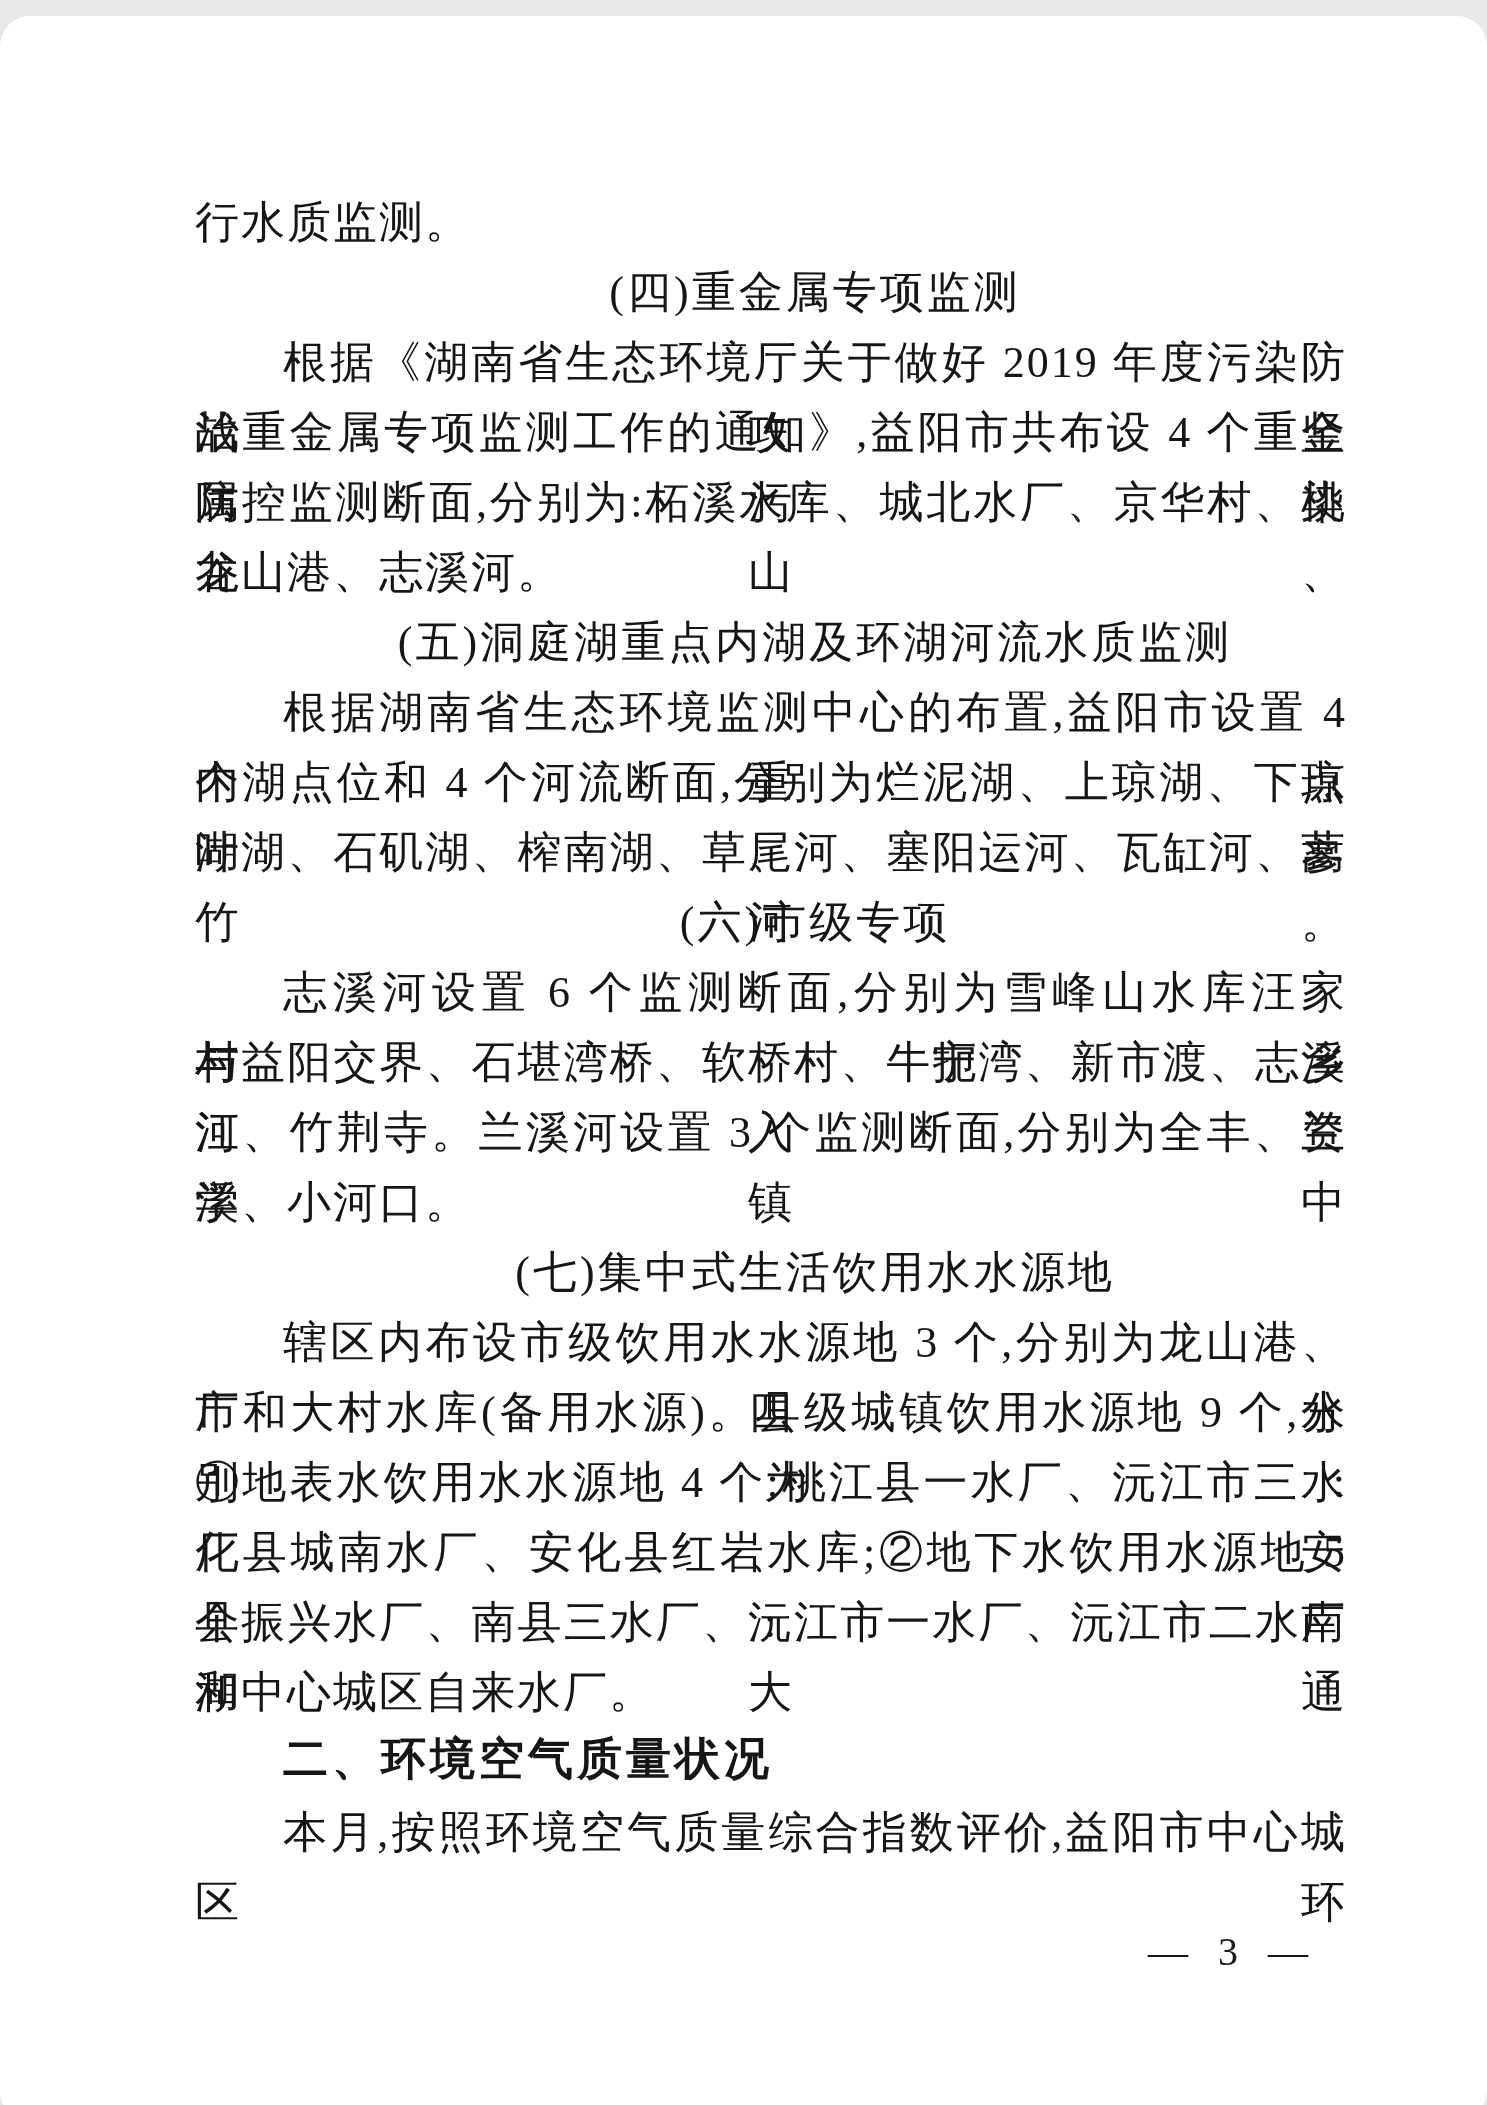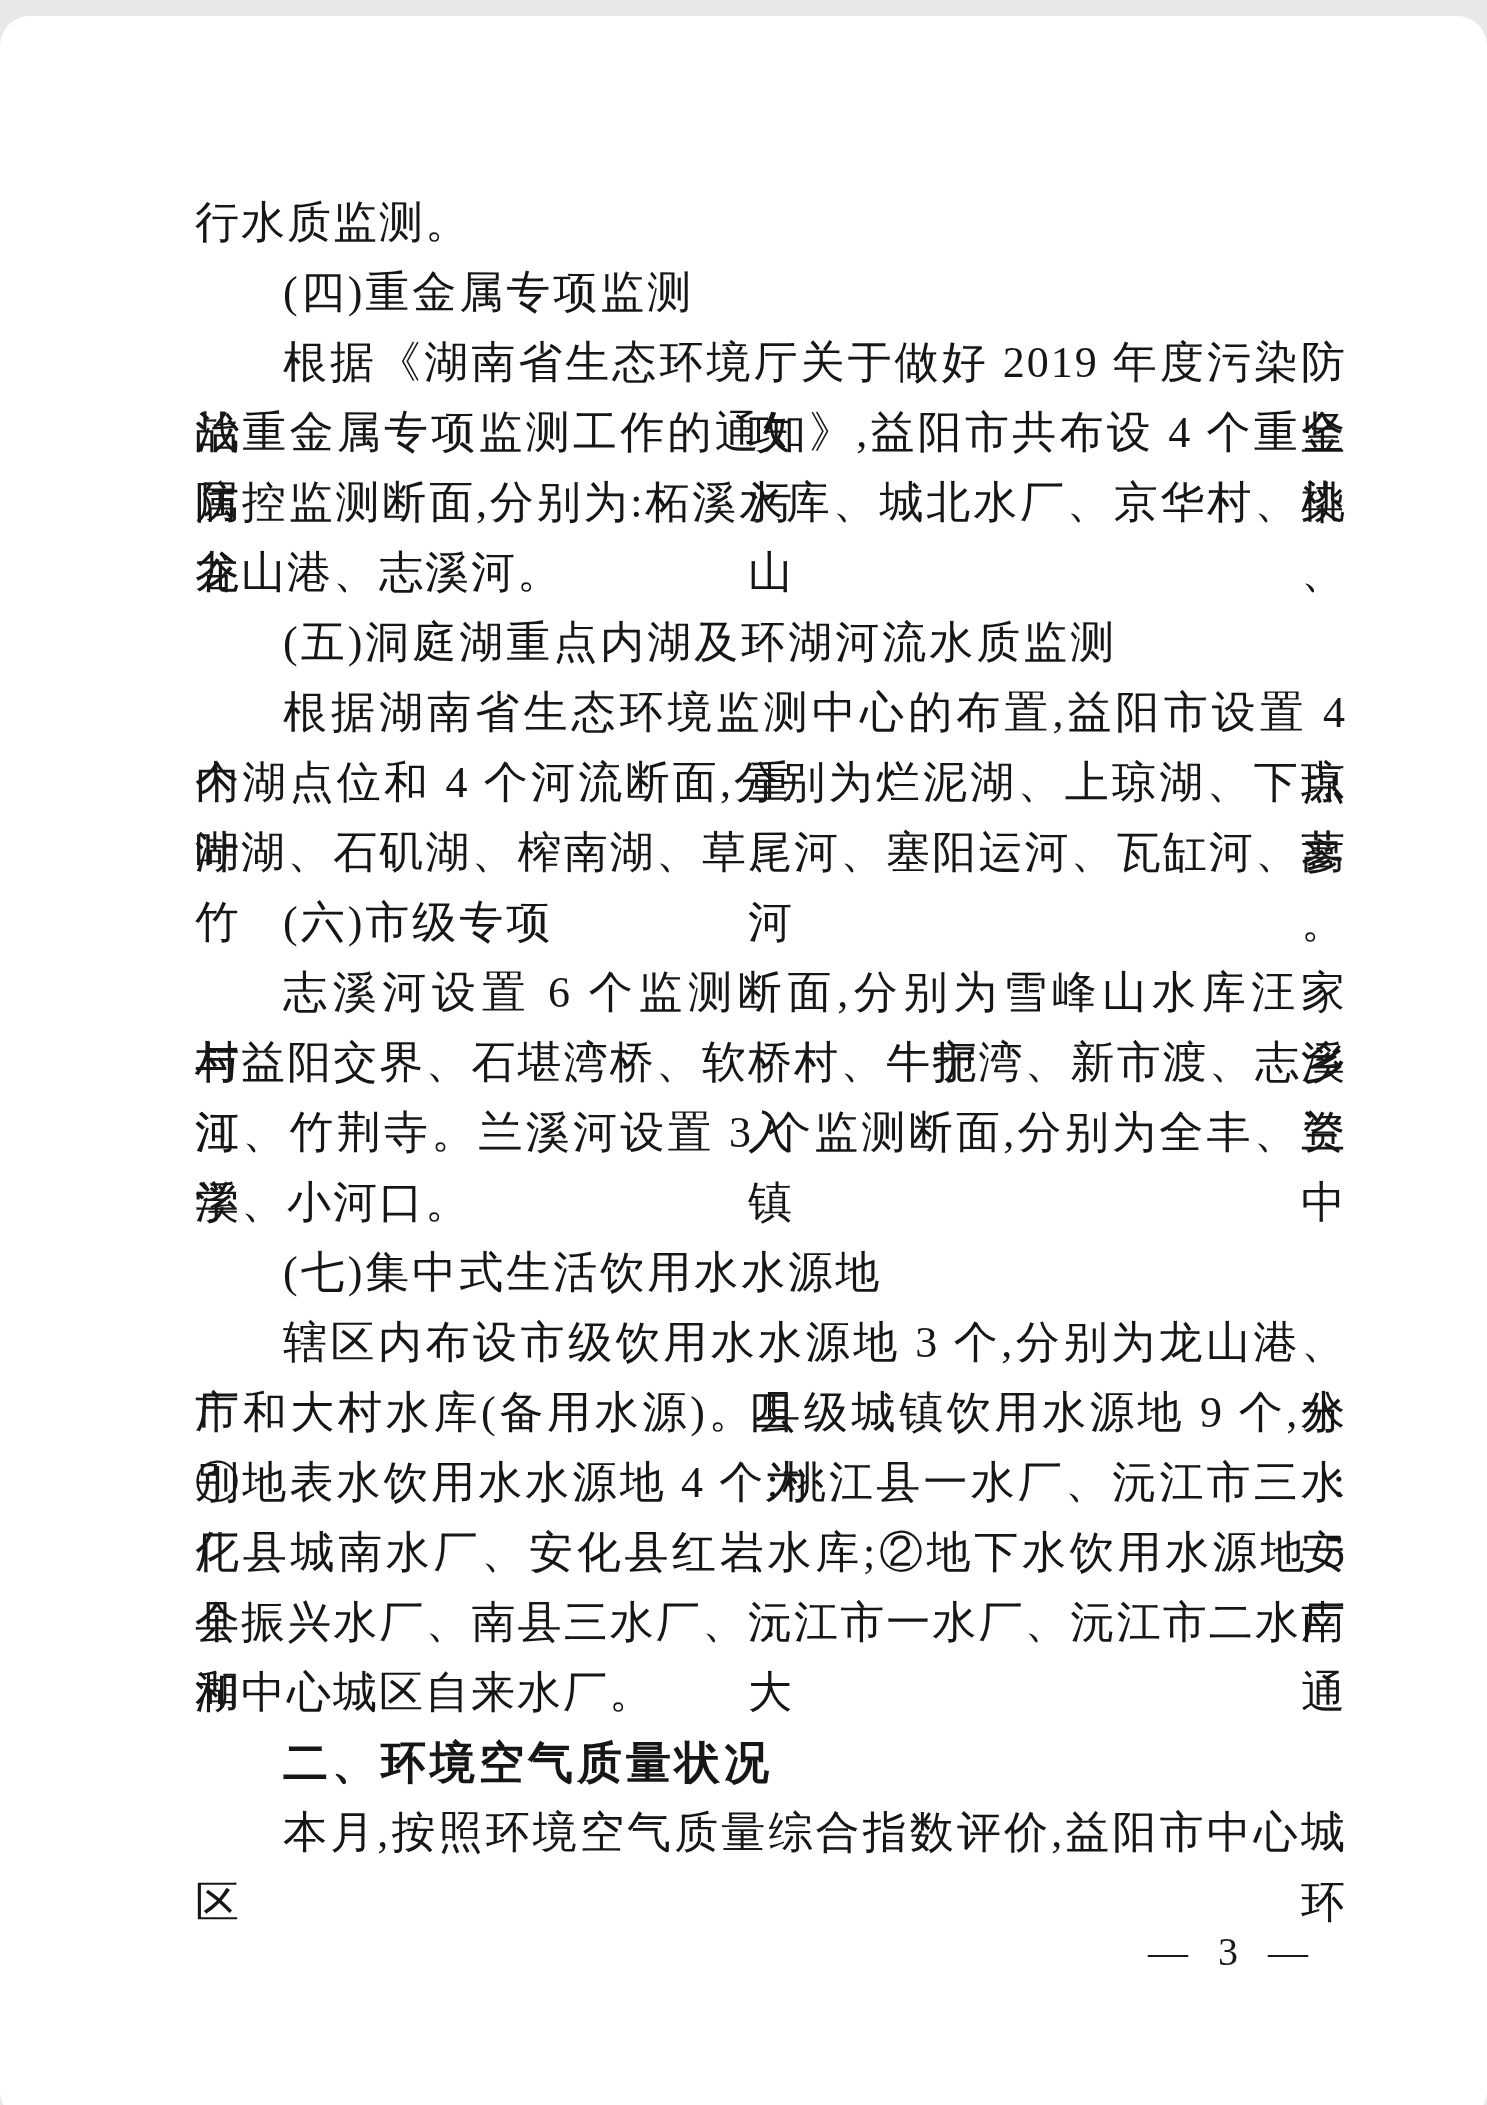--- a/index.html
+++ b/index.html
@@ -36,24 +36,25 @@
     text-indent: 88px;
   }
   .justify {
     white-space: normal;
     text-align: justify;
     text-align-last: justify;
     text-justify: inter-character;
   }
   .heading {
     letter-spacing: 3px;
+    text-align: center;
   }
   .heading-bold {
     font-weight: 700;
-    font-family: Liberation Serif, serif;
+    font-family: Liberation Mono, monospace;
     letter-spacing: 4px;
     font-size: 45px;
   }
   .footer {
     position: absolute;
     top: 1912px;
     left: 1148px;
     font-size: 40px;
     letter-spacing: 10px;
     white-space: nowrap;

